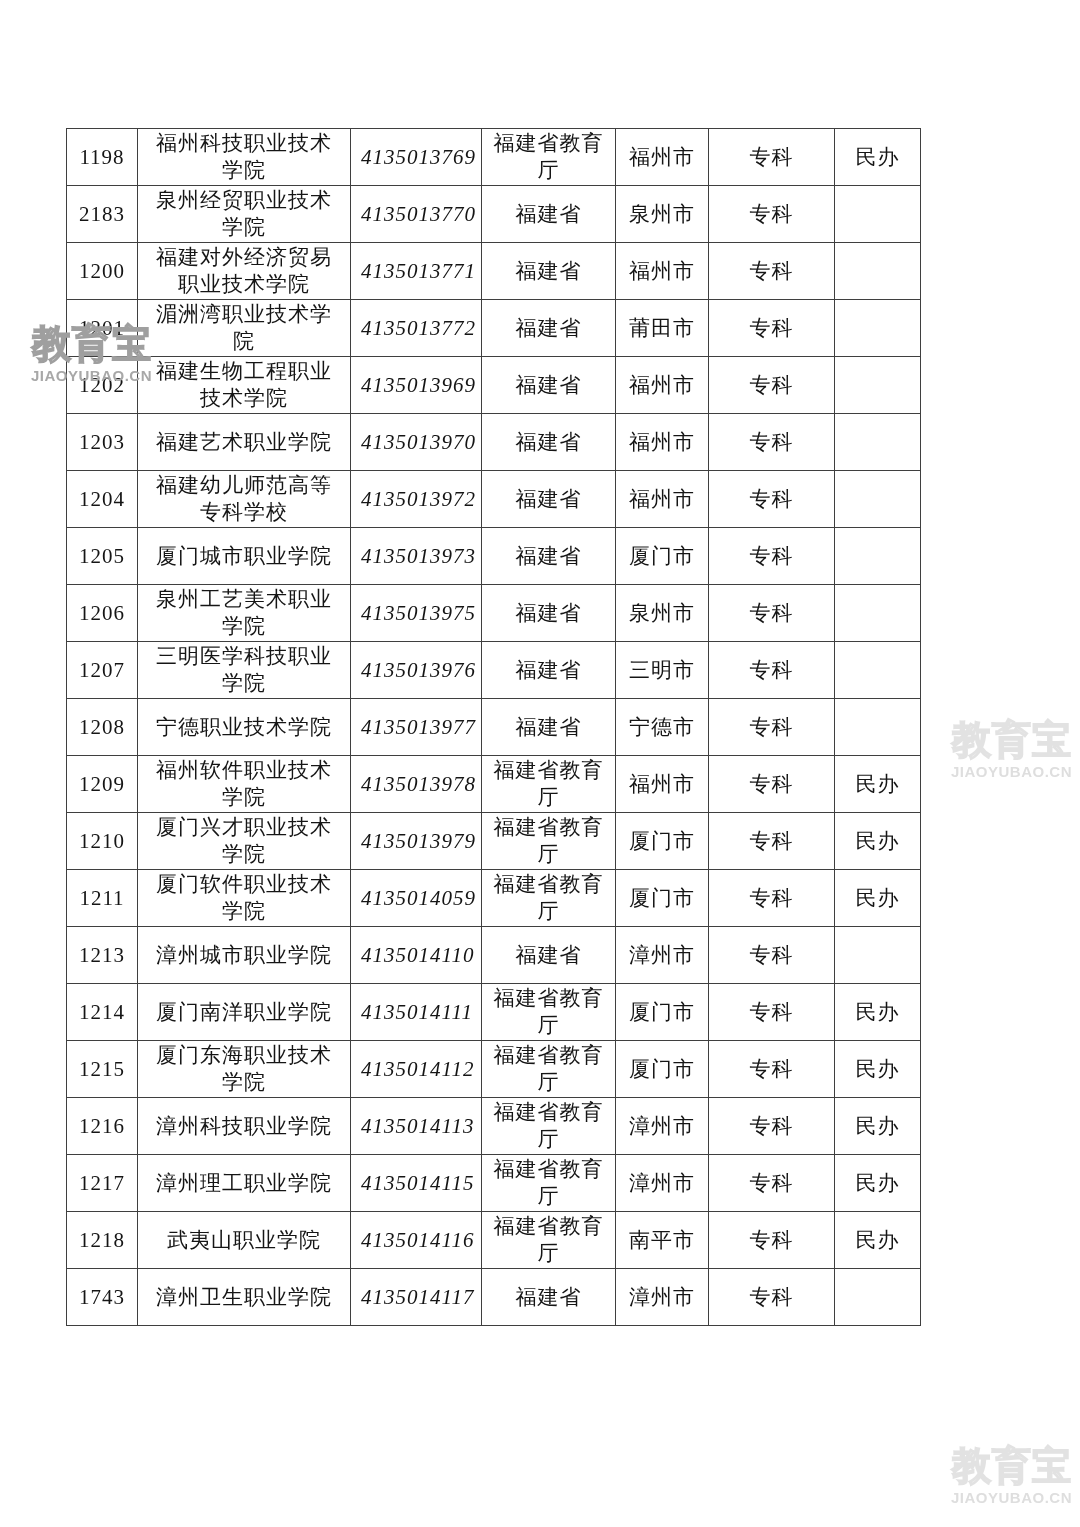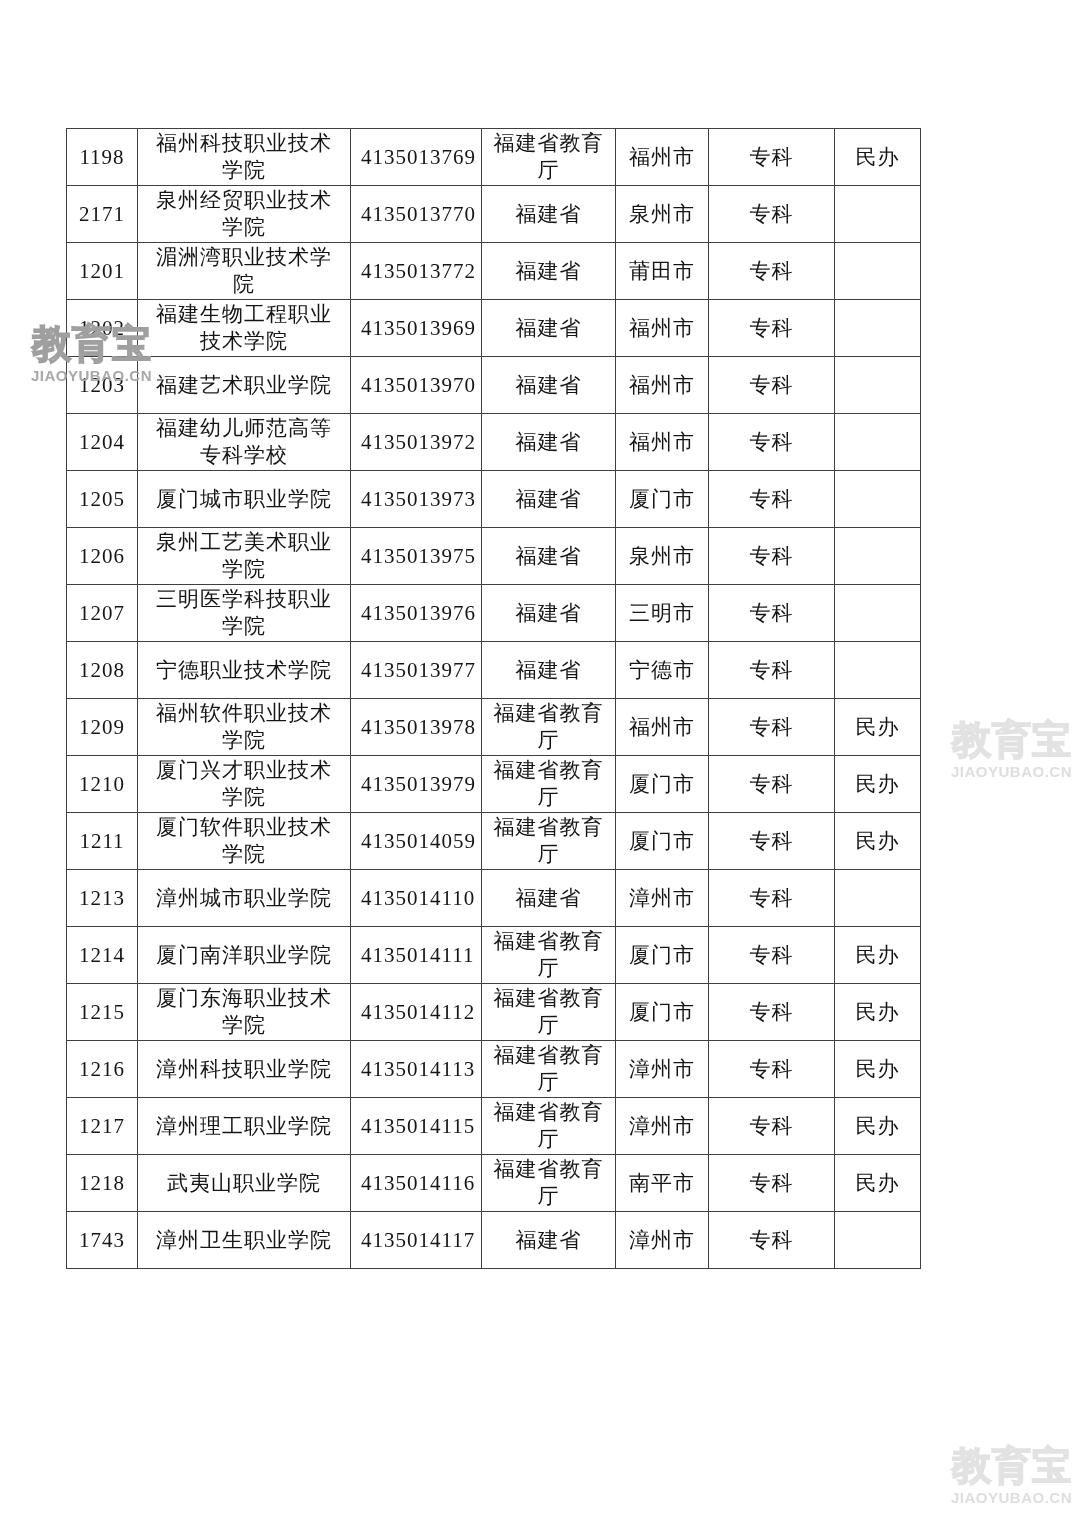--- a/index.html
+++ b/index.html
@@ -28,21 +28,21 @@
     font-size:21px;
     line-height:27px;
     color:#151515;
     letter-spacing:1px;
     padding:0 10px;
     overflow:hidden;
     word-break:break-all;
   }
   td.col-no   { padding:0 4px; }
   td.col-name { padding:0 12px; }
-  td.col-code { letter-spacing:0; white-space:nowrap; padding:0 4px; }
+  td.col-code { letter-spacing:0; white-space:nowrap; padding:0 4px;font-style:italic; }
   td.col-dept { padding:0 10px; }
   td.col-city { padding:0 6px; }
   td.col-level{ padding:0 6px; }
   td.col-type { padding:0 6px; }
 
   col.c-no    { width:71px; }
   col.c-name  { width:213px; }
   col.c-code  { width:131px; }
   col.c-dept  { width:134px; }
   col.c-city  { width:93px; }
@@ -99,25 +99,34 @@
         <tr>
           <td class="col-no">1198</td>
           <td class="col-name">福州科技职业技术学院</td>
           <td class="col-code">4135013769</td>
           <td class="col-dept">福建省教育厅</td>
           <td class="col-city">福州市</td>
           <td class="col-level">专科</td>
           <td class="col-type">民办</td>
         </tr>
         <tr>
-          <td class="col-no">2171</td>
+          <td class="col-no">2183</td>
           <td class="col-name">泉州经贸职业技术学院</td>
           <td class="col-code">4135013770</td>
           <td class="col-dept">福建省</td>
           <td class="col-city">泉州市</td>
+          <td class="col-level">专科</td>
+          <td class="col-type"></td>
+        </tr>
+        <tr>
+          <td class="col-no">1200</td>
+          <td class="col-name">福建对外经济贸易职业技术学院</td>
+          <td class="col-code">4135013771</td>
+          <td class="col-dept">福建省</td>
+          <td class="col-city">福州市</td>
           <td class="col-level">专科</td>
           <td class="col-type"></td>
         </tr>
         <tr>
           <td class="col-no">1201</td>
           <td class="col-name">湄洲湾职业技术学院</td>
           <td class="col-code">4135013772</td>
           <td class="col-dept">福建省</td>
           <td class="col-city">莆田市</td>
           <td class="col-level">专科</td>

